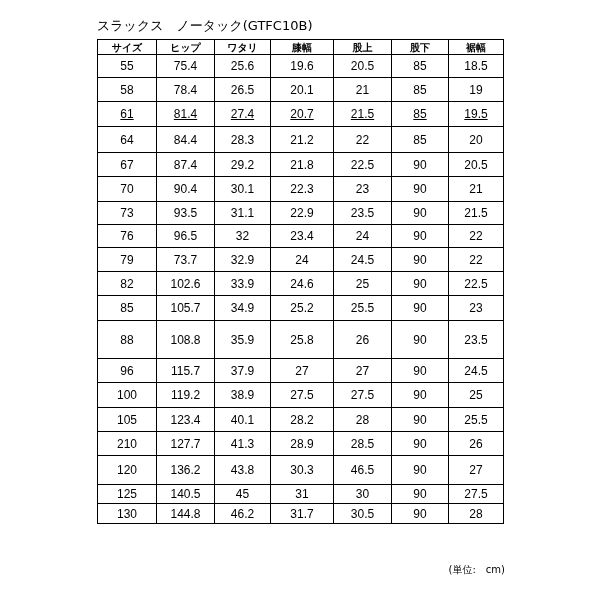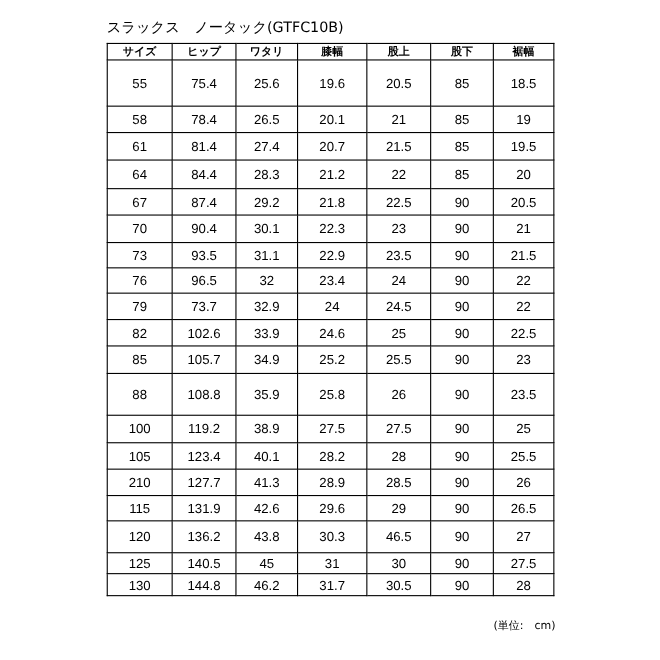--- a/index.html
+++ b/index.html
@@ -37,39 +37,39 @@
       <th>サイズ</th>
       <th>ヒップ</th>
       <th>ワタリ</th>
       <th>膝幅</th>
       <th>股上</th>
       <th>股下</th>
       <th>裾幅</th>
     </tr>
   </thead>
   <tbody id="tbody">
-      <tr style="height: 42px; margin-top: 46px;">
+      <tr style="height: 23px; margin-top: 46px;">
         <td>55</td>
         <td>75.4</td>
         <td>25.6</td>
         <td>19.6</td>
         <td>20.5</td>
         <td>85</td>
         <td>18.5</td>
       </tr>
       <tr style="height: 24px;">
         <td>58</td>
         <td>78.4</td>
         <td>26.5</td>
         <td>20.1</td>
         <td>21</td>
         <td>85</td>
         <td>19</td>
       </tr>
-      <tr style="height: 25px;">
+      <tr style="height: 25px; text-decoration: underline;">
         <td>61</td>
         <td>81.4</td>
         <td>27.4</td>
         <td>20.7</td>
         <td>21.5</td>
         <td>85</td>
         <td>19.5</td>
       </tr>
       <tr style="height: 26px;">
         <td>64</td>
@@ -145,20 +145,29 @@
       </tr>
       <tr style="height: 38px;">
         <td>88</td>
         <td>108.8</td>
         <td>35.9</td>
         <td>25.8</td>
         <td>26</td>
         <td>90</td>
         <td>23.5</td>
       </tr>
+      <tr style="height: 24px;">
+        <td>96</td>
+        <td>115.7</td>
+        <td>37.9</td>
+        <td>27</td>
+        <td>27</td>
+        <td>90</td>
+        <td>24.5</td>
+      </tr>
       <tr style="height: 25px;">
         <td>100</td>
         <td>119.2</td>
         <td>38.9</td>
         <td>27.5</td>
         <td>27.5</td>
         <td>90</td>
         <td>25</td>
       </tr>
       <tr style="height: 24px;">
@@ -172,29 +181,20 @@
       </tr>
       <tr style="height: 24px;">
         <td>210</td>
         <td>127.7</td>
         <td>41.3</td>
         <td>28.9</td>
         <td>28.5</td>
         <td>90</td>
         <td>26</td>
       </tr>
-      <tr style="height: 23px;">
-        <td>115</td>
-        <td>131.9</td>
-        <td>42.6</td>
-        <td>29.6</td>
-        <td>29</td>
-        <td>90</td>
-        <td>26.5</td>
-      </tr>
       <tr style="height: 29px;">
         <td>120</td>
         <td>136.2</td>
         <td>43.8</td>
         <td>30.3</td>
         <td>46.5</td>
         <td>90</td>
         <td>27</td>
       </tr>
       <tr style="height: 19px;">

